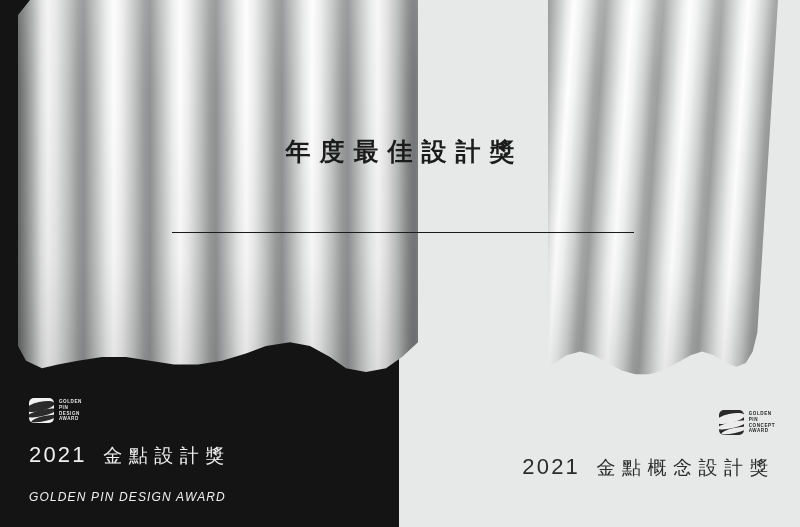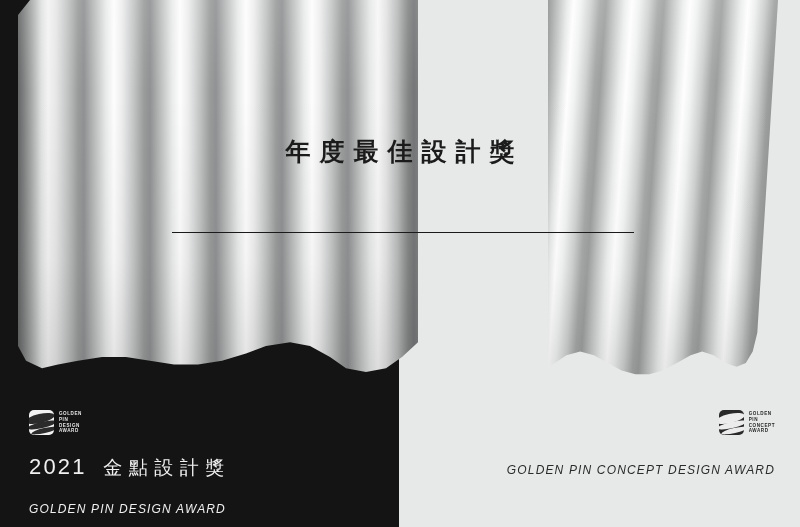--- a/index.html
+++ b/index.html
@@ -143,21 +143,21 @@
     color:#1b1b1b;
     font-size:24px;
     font-weight:400;
     letter-spacing:.1px;
     z-index:6;
     white-space:nowrap;
   }
 
   
   .lockup{position:absolute;z-index:7;}
-  #lockup-left{left:29px;top:410px;text-align:left;}
+  #lockup-left{left:29px;top:398px;text-align:left;}
   #lockup-right{right:25px;top:410px;text-align:right;}
 
   .logo-mark{
     display:inline-flex;align-items:center;gap:5px;
   }
   #lockup-right .logo-mark{flex-direction:row;}
 
   .mark-glyph{
     width:25px;height:25px;border-radius:5px;
     position:relative;overflow:hidden;flex:none;
@@ -269,16 +269,19 @@
           <span class="sw sw2"></span>
           <span class="sw sw3"></span>
       </div>
       <div class="mark-words on-light-text">
         <span>GOLDEN</span>
         <span>PIN</span>
         <span>CONCEPT</span>
         <span>AWARD</span>
       </div>
     </div>
-    <div class="en-row txt-dark">GOLDEN PIN CONCEPT DESIGN AWARD</div>
+    <div class="year-row">
+      <span class="year-num txt-dark">2021</span>
+      <span class="year-cn txt-dark">金點概念設計獎</span>
+    </div>
   </div>
 
 </div>
 
 </body></html>

